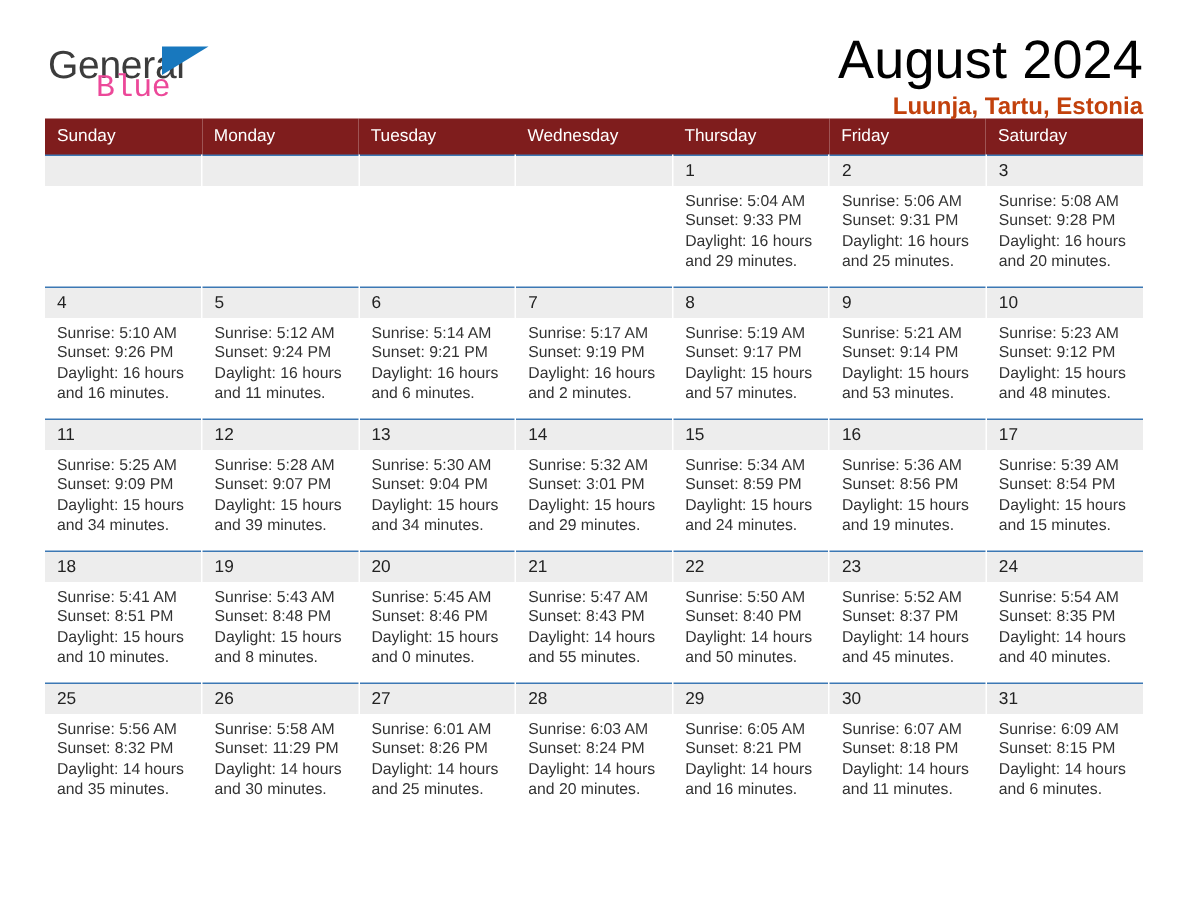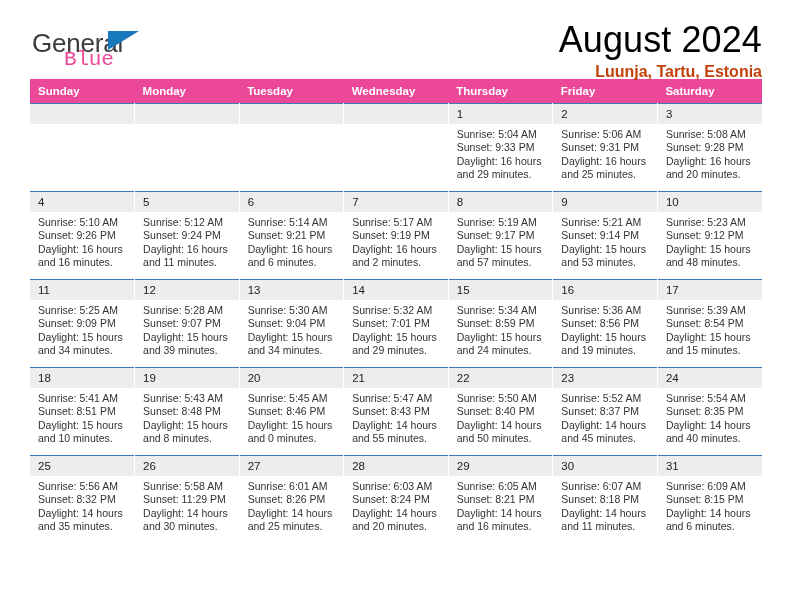--- a/index.html
+++ b/index.html
@@ -84,23 +84,23 @@
   }
 
   
   .calendar {
     width: 732px;
     margin-top: 11px;
     border-collapse: collapse;
     table-layout: fixed;
   }
   .calendar th {
-    background: #ec4899;
+    background: #7f1d1d;
     color: #ffffff;
-    font-weight: bold;
+    font-weight: normal;
     font-size: 11.5px;
     text-align: left;
     padding: 6px 0 6px 8px;
     height: 20px;
     box-sizing: border-box;
     border: none;
   }
   .calendar td {
     vertical-align: top;
     padding: 0;
@@ -331,21 +331,21 @@
                 <div>Daylight: 15 hours</div>
                 <div>and 34 minutes.</div>
               </div>
             </div>
           </td>
           <td>
             <div class="daycell">
               <div class="daynum">14</div>
               <div class="dayinfo">
                 <div>Sunrise: 5:32 AM</div>
-                <div>Sunset: 7:01 PM</div>
+                <div>Sunset: 3:01 PM</div>
                 <div>Daylight: 15 hours</div>
                 <div>and 29 minutes.</div>
               </div>
             </div>
           </td>
           <td>
             <div class="daycell">
               <div class="daynum">15</div>
               <div class="dayinfo">
                 <div>Sunrise: 5:34 AM</div>

